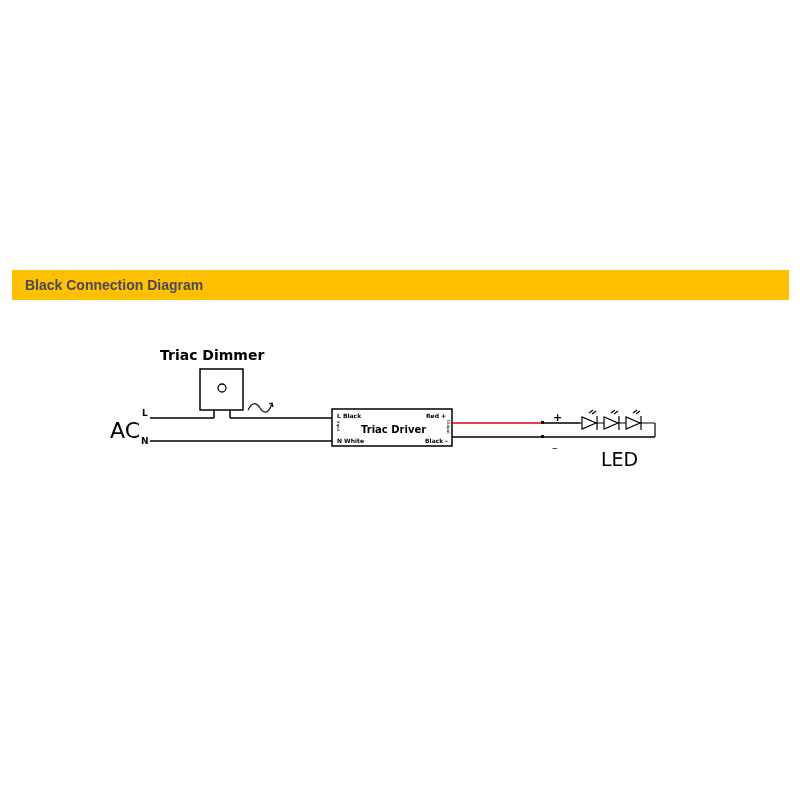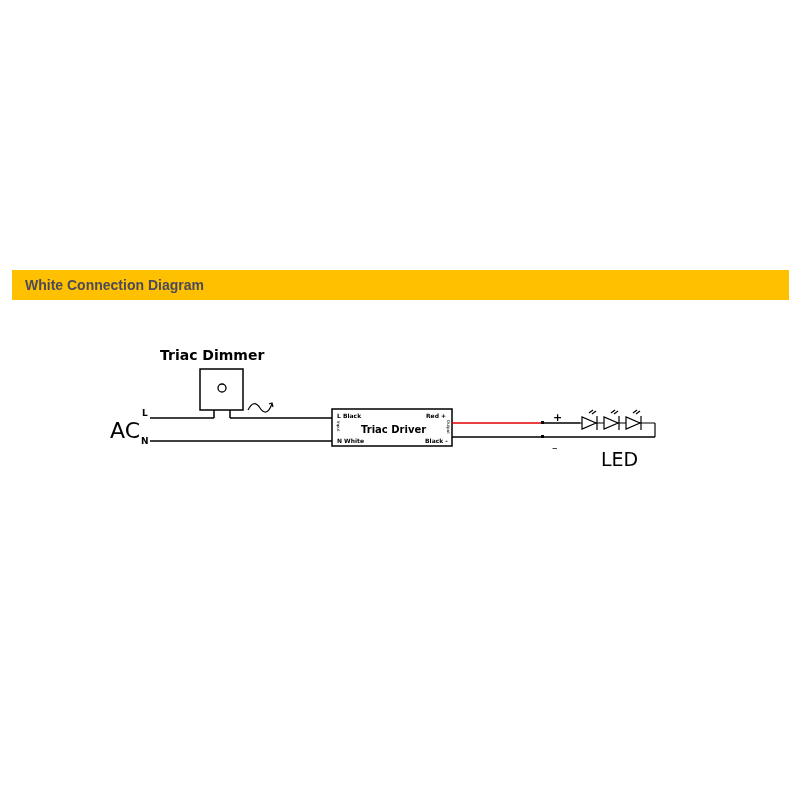--- a/index.html
+++ b/index.html
@@ -13,21 +13,21 @@
       font-family: "Liberation Sans", sans-serif; font-weight: bold; font-size: 14px;
       color: #4a4a5a;
     }
     svg.diagram { position: absolute; left: 0; top: 0; }
     .lbl { font-family: "DejaVu Sans", sans-serif; fill: #000; }
   </style>
 </head>
 <body>
 
 <div class="header-bar">
-  <span class="header-title">White Connection Diagram</span>
+  <span class="header-title">Black Connection Diagram</span>
 </div>
 
 <svg class="diagram" width="800" height="800" viewBox="0 0 800 800">
 
   <text class="lbl" x="160" y="360" font-size="14" font-weight="bold">Triac Dimmer</text>
 
   <g>
     <rect x="200" y="369" width="43" height="41" fill="#fff" stroke="#000" stroke-width="1.5"></rect>
     <circle cx="222" cy="388" r="4" fill="none" stroke="#000" stroke-width="1.3"></circle>
 

